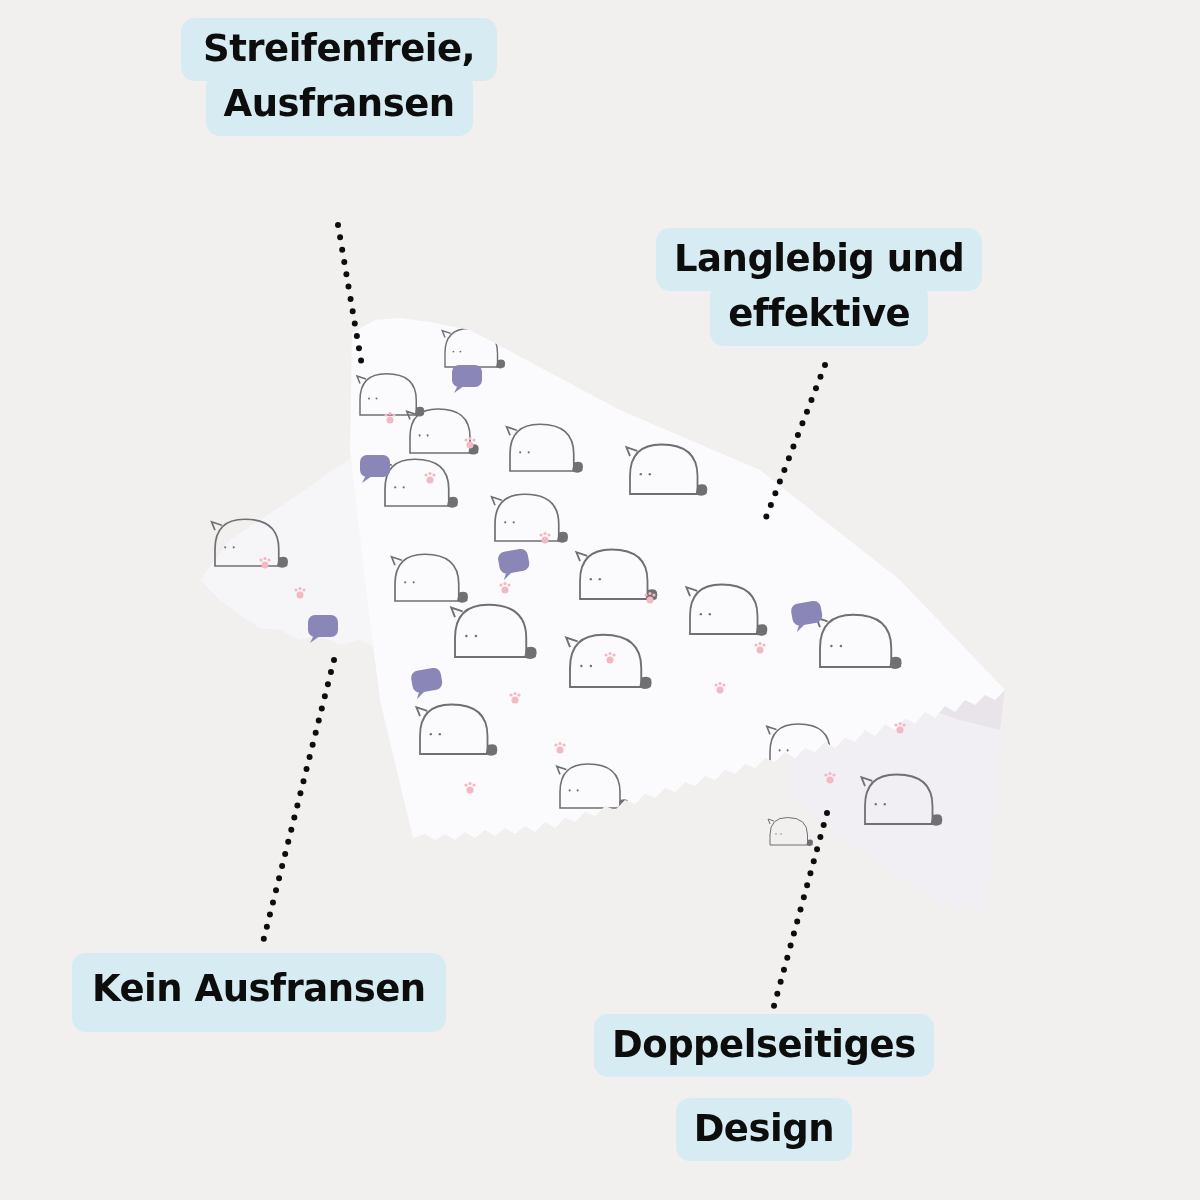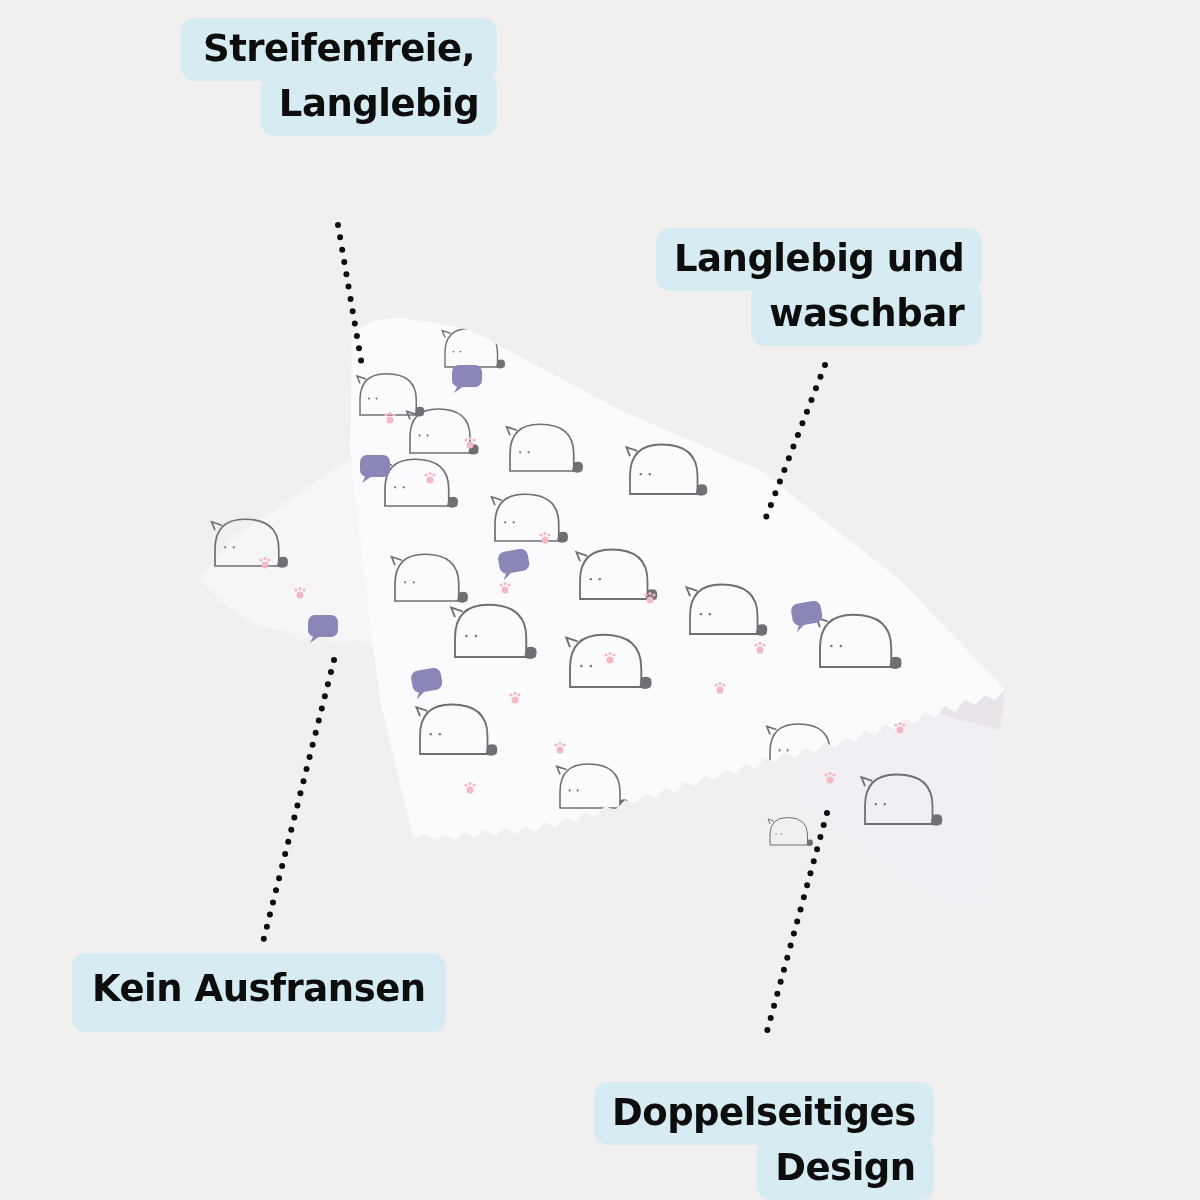--- a/index.html
+++ b/index.html
@@ -3,21 +3,21 @@
   <meta charset="utf-8">
   <style>
     html, body { margin: 0; padding: 0; }
     body {
       width: 1200px; height: 1200px; position: relative; overflow: hidden;
       background: #f1f0ef;
       font-family: "DejaVu Sans", "Liberation Sans", sans-serif;
     }
     .stage { position: absolute; left: 0; top: 0; width: 1200px; height: 1200px; }
     .cloth { position: absolute; left: 0; top: 0; }
-    .callout { position: absolute; display: flex; flex-direction: column; align-items: flex-end; }
+    .callout { position: absolute; display: flex; flex-direction: column; align-items: center; }
     .line {
       background: #d6ecf2;
       color: #0d0d0d;
       font-weight: bold;
       font-size: 37px;
       line-height: 1;
       padding: 12px 18px 14px 18px;
       border-radius: 14px;
       white-space: nowrap;
       letter-spacing: -0.5px;
@@ -114,30 +114,30 @@
     <g stroke="#0d0d0d" stroke-width="6" stroke-linecap="round" stroke-dasharray="0 12.5" fill="none">
       <line x1="338" y1="225" x2="362" y2="366"></line>
       <line x1="825" y1="365" x2="765" y2="520"></line>
       <line x1="334" y1="660" x2="262" y2="946"></line>
       <line x1="827" y1="813" x2="766" y2="1035"></line>
     </g>
   </svg>
 
   <div class="callout" style="left:181px; top:18px;">
     <div class="line" style="padding-left:22px;padding-right:22px;">Streifenfreie,</div>
-    <div class="line">Langlebig</div>
+    <div class="line">Ausfransen</div>
   </div>
 
   <div class="callout" style="left:656px; top:228px;">
     <div class="line">Langlebig und</div>
-    <div class="line">waschbar</div>
+    <div class="line">effektive</div>
   </div>
 
   <div class="callout" style="left:72px; top:953px;">
     <div class="line" style="padding:17px 20px 25px 20px;">Kein Ausfransen</div>
   </div>
 
-  <div class="callout" style="left:594px; top:1082px;">
+  <div class="callout" style="left:594px; top:1014px;gap:29px;">
     <div class="line">Doppelseitiges</div>
     <div class="line">Design</div>
   </div>
 
 </div>
 
 </body></html>

